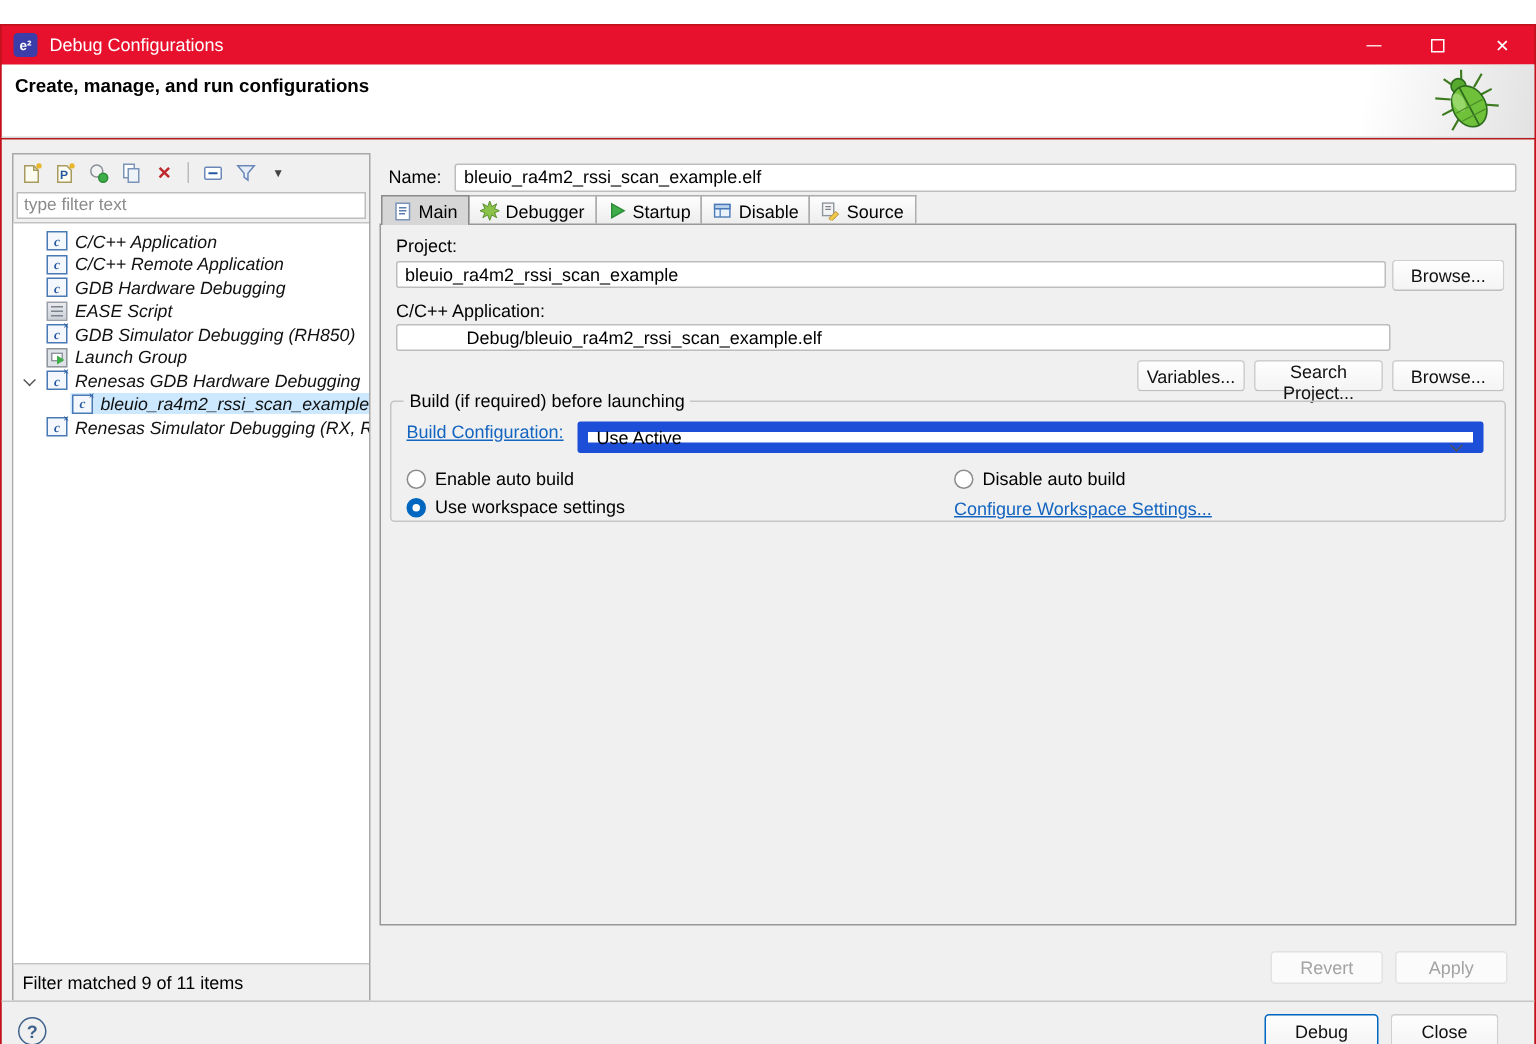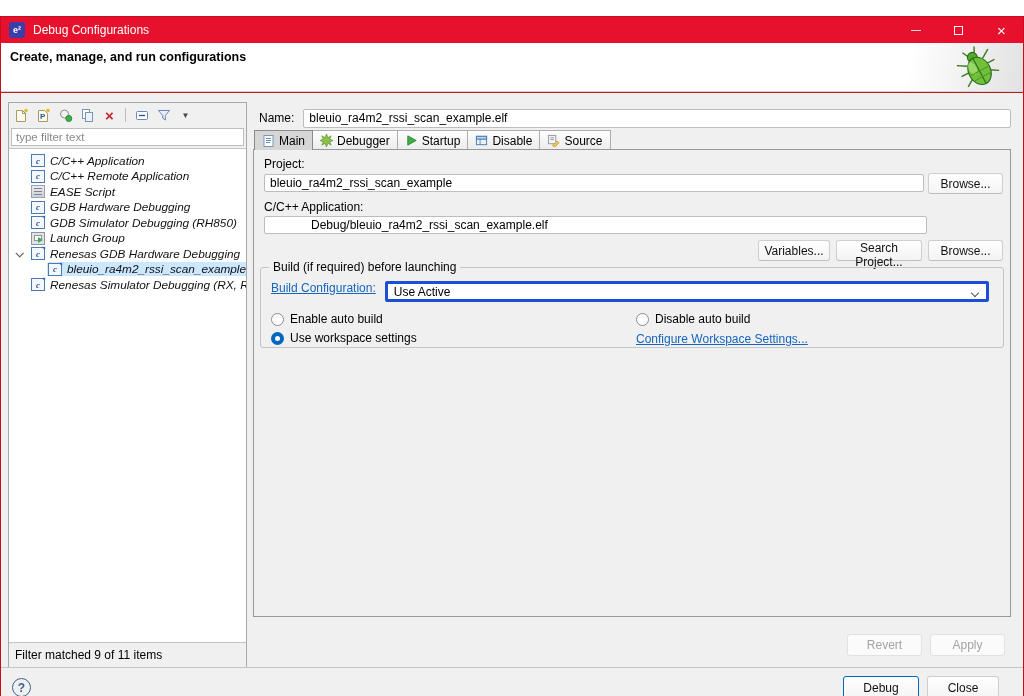--- a/index.html
+++ b/index.html
@@ -62,21 +62,21 @@
   .tab.active { background:#d6d6d6; border-color:#8a8a8a; position:relative; z-index:2; }
   .content { position:absolute; top:47px; left:0; right:0; height:468px; border:1px solid #989898; background:#f0f0f0; }
   .lbl { position:absolute; font-size:12px; color:#000; }
   .txt-input { position:absolute; height:18px; border:1px solid #bdbdbd; border-radius:2px; background:#fff; font-size:12px; padding:0 5px; font-family:"Liberation Sans",sans-serif; }
   .btn { height:21px; background:linear-gradient(#fefefe,#f4f4f4); border:1px solid #cfcfcf; border-bottom-color:#bfbfbf; border-radius:3px; font-size:12px; color:#111; font-family:"Liberation Sans",sans-serif; }
   .btn-row { position:absolute; display:flex; gap:6px; }
   .groupbox { position:absolute; left:6px; right:6px; top:117px; height:81px; border:1px solid #c5c5c5; border-radius:3px; }
   .legend { position:absolute; top:-8px; left:8px; background:#f0f0f0; padding:0 4px; font-size:12px; }
   .bc-row { position:absolute; top:13px; left:10px; right:14px; height:21px; display:flex; align-items:flex-start; }
   .link { color:#1465c0; text-decoration:underline; font-size:12px; cursor:pointer; }
-  .combo { flex:1; margin-left:9px; height:21px; background:#fff; border:3px solid #1d4ed8; border-radius:2px; display:flex; align-items:center; padding:0 22px 0 6px; font-size:12px; position:relative; }
+  .combo { flex:1; margin-left:9px; height:21px; background:#fff; border:7px solid #1d4ed8; border-radius:2px; display:flex; align-items:center; padding:0 22px 0 6px; font-size:12px; position:relative; }
   .combo-chev { position:absolute; right:8px; top:6px; width:6px; height:6px; border-right:1.3px solid #555; border-bottom:1.3px solid #555; transform:rotate(45deg); }
   .radio-item { position:absolute; display:flex; align-items:center; gap:6px; font-size:12px; height:14px; }
   .radio { width:13px; height:13px; border-radius:50%; border:1px solid #8b8b8b; background:#fff; flex:none; }
   .radio.checked { border:4px solid #0067c0; }
   .revert-row { position:absolute; top:532px; right:6px; display:flex; gap:8px;padding-left:47px; }
   .btn[disabled], .btn.disabled { color:#a3a3a3; background:#fbfbfb; border-color:#e2e2e2; }
 
   
   .footer { position:absolute; left:0; right:0; bottom:0; height:44px; border-top:1px solid #c6c6c6; background:#f0f0f0; }
   .help-circle { position:absolute; left:11px; top:10px; width:19px; height:19px; border:1.6px solid #3e618c; border-radius:50%; color:#3e618c; font-size:12px; font-weight:bold; display:flex; align-items:center; justify-content:center; }
@@ -176,26 +176,26 @@
       <div class="tree">
         <div class="trow">
             <span class="ic ic-c"></span>
             <span>C/C++ Application</span>
           </div>
         <div class="trow">
             <span class="ic ic-c"></span>
             <span>C/C++ Remote Application</span>
           </div>
         <div class="trow">
+            <span class="ic ic-c"></span>
+            <span>GDB Hardware Debugging</span>
+          </div>
+        <div class="trow">
             <span class="ic ic-script"></span>
             <span>EASE Script</span>
-          </div>
-        <div class="trow">
-            <span class="ic ic-c"></span>
-            <span>GDB Hardware Debugging</span>
           </div>
         <div class="trow">
             <span class="ic ic-cx"></span>
             <span>GDB Simulator Debugging (RH850)</span>
           </div>
         <div class="trow">
             <span class="ic ic-group"></span>
             <span>Launch Group</span>
           </div>
         <div class="trow">

